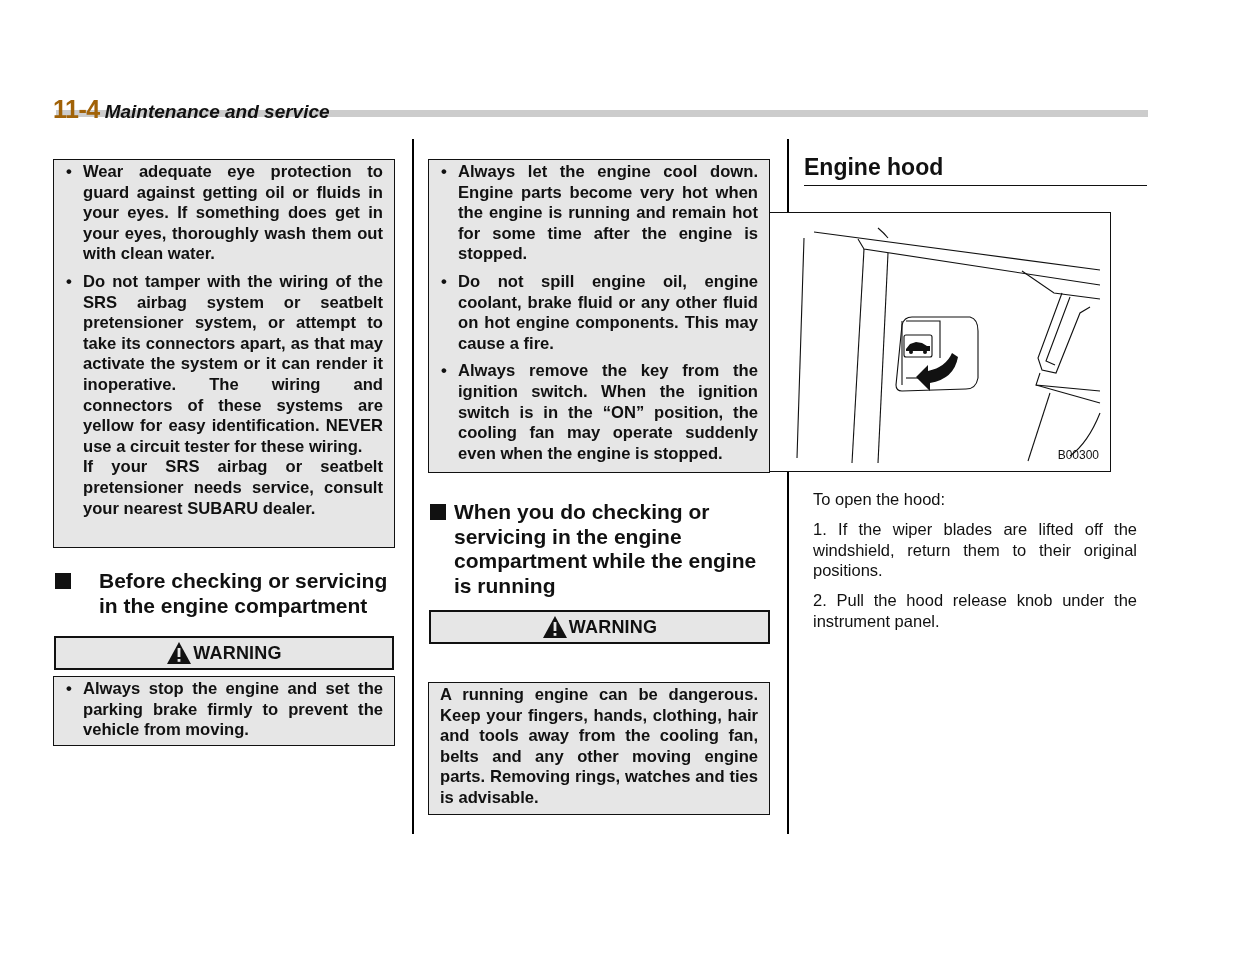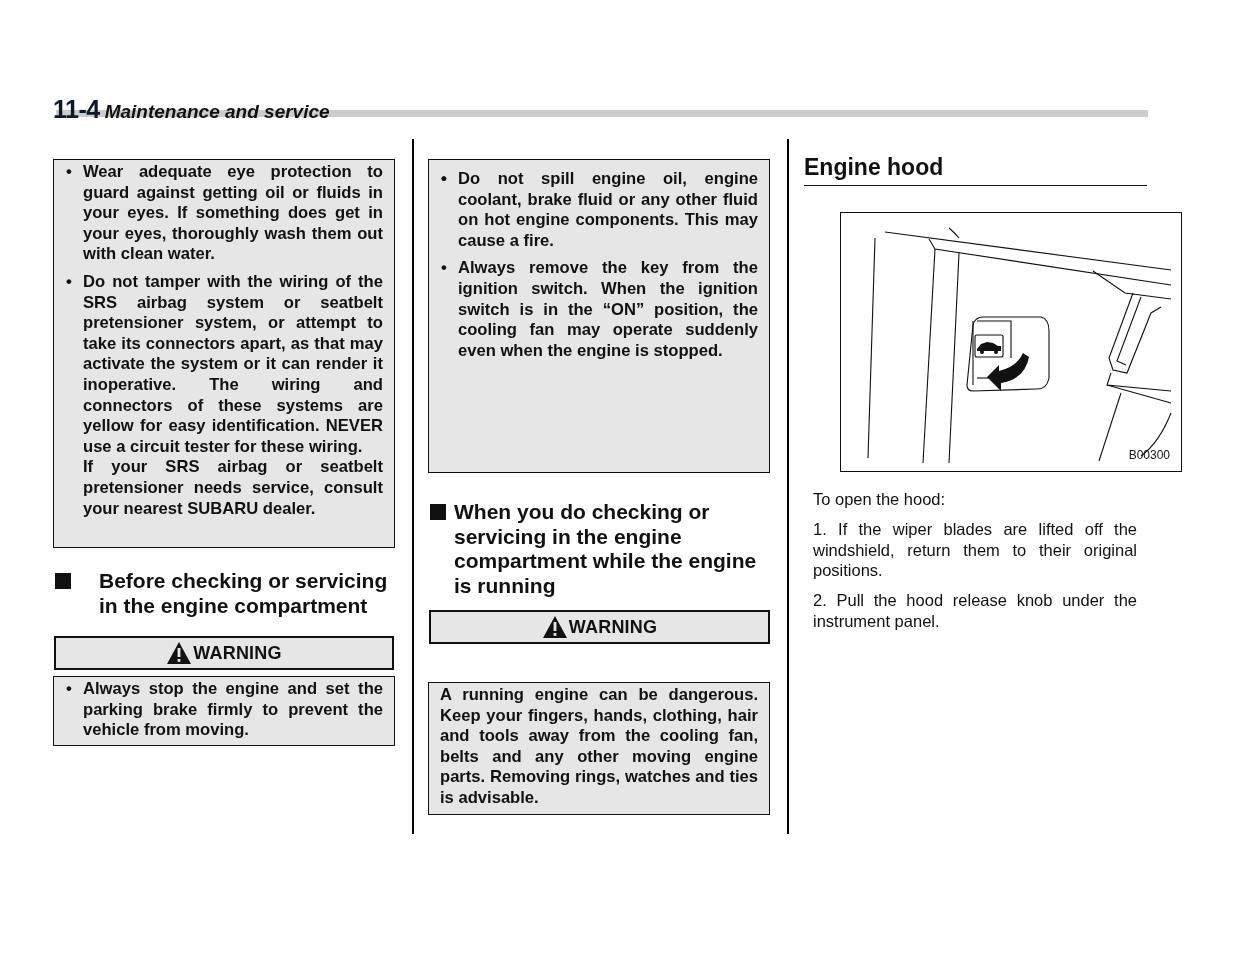--- a/index.html
+++ b/index.html
@@ -28,21 +28,21 @@
       left: 53px;
       top: 94px;
       display: flex;
       align-items: baseline;
       background: transparent;
     }
     .page-num {
       font-size: 25px;
       font-weight: bold;
       letter-spacing: -0.5px;
-      color: #0f172a;
+      color: #a16207;
       line-height: 30px;
     }
     .chapter-title {
       font-size: 19px;
       font-weight: bold;
       font-style: italic;
       margin-left: 5px;
       color: #111;
     }
     .divider {
@@ -115,21 +115,21 @@
       top: 153px;
       width: 343px;
       font-size: 23px;
       font-weight: bold;
       padding-bottom: 4px;
       border-bottom: 1px solid #111;
       line-height: 28px;
     }
     .figure {
       position: absolute;
-      left: 840px;
+      left: 769px;
       top: 212px;
       width: 342px;
       height: 260px;
       border: 1px solid #111;
       box-sizing: border-box;
       background: #fff;
     }
     .figure-code {
       position: absolute;
       right: 11px;
@@ -195,20 +195,21 @@
       <span class="dot">•</span>
       <span>Always stop the engine and set the parking brake firmly to prevent the vehicle from moving.</span>
     </li>
   </ul>
 </div>
 
 <div class="box" style="left:428px; top:159px; width:342px; height:314px; padding-top:2px;">
   <ul class="bullet-list">
     <li>
       <span class="dot">•</span>
+      <span>Always let the engine cool down. Engine parts become very hot when the engine is running and remain hot for some time after the engine is stopped.</span>
     </li>
     <li>
       <span class="dot">•</span>
       <span>Do not spill engine oil, engine coolant, brake fluid or any other fluid on hot engine components. This may cause a fire.</span>
     </li>
     <li>
       <span class="dot">•</span>
       <span>Always remove the key from the ignition switch. When the ignition switch is in the “ON” position, the cooling fan may operate suddenly even when the engine is stopped.</span>
     </li>
   </ul>

